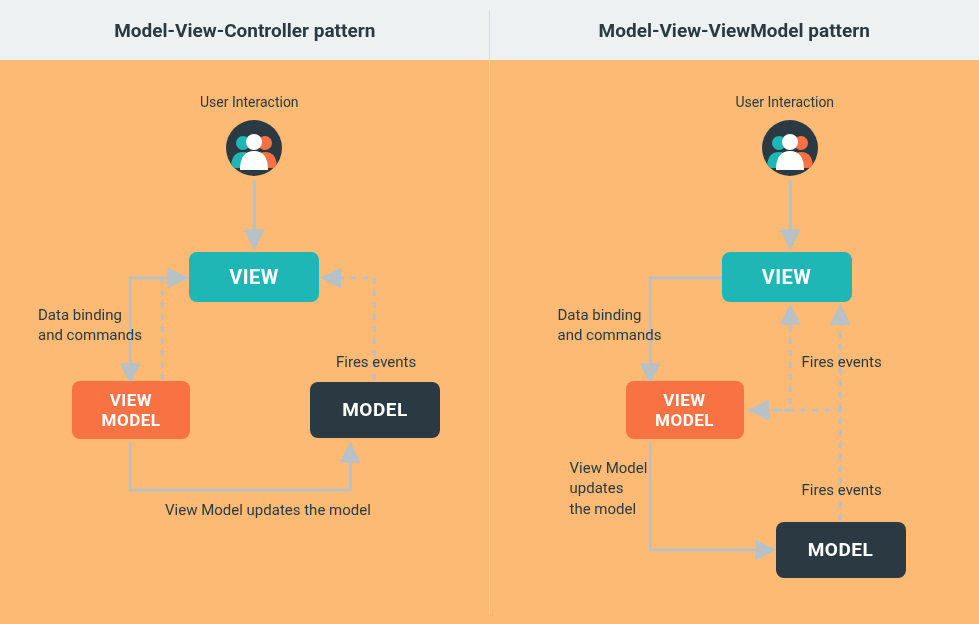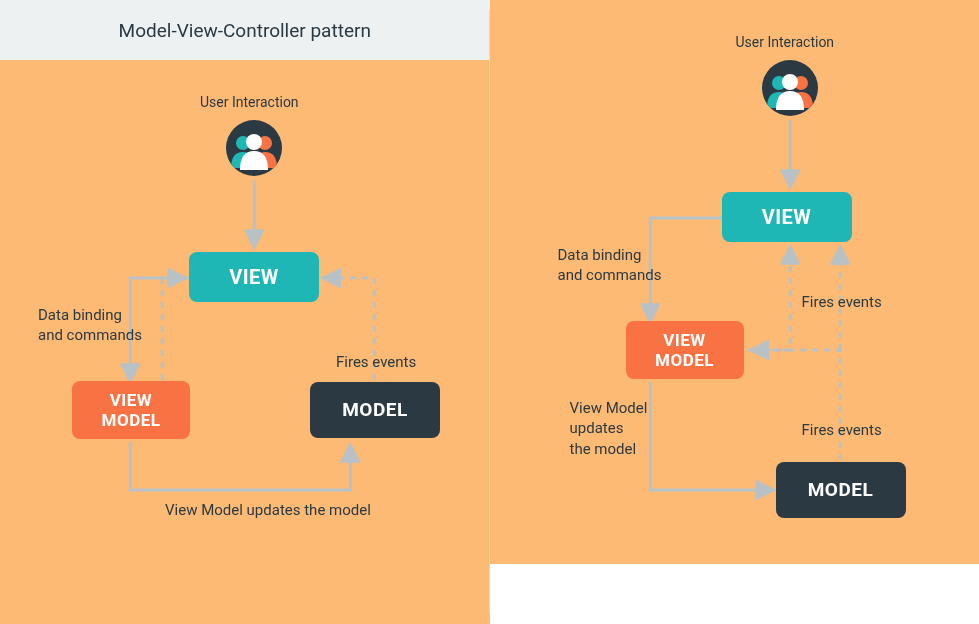--- a/index.html
+++ b/index.html
@@ -28,21 +28,21 @@
     background: #d8dde0;
   }
   .header {
     height: 60px;
     background: #eef1f2;
     display: flex;
     align-items: center;
     justify-content: center;
     font-size: 19px;
     color: #2b3a42;
-    font-weight: 400;
+    font-weight: 700;
   }
   .diagram {
     position: relative;
     width: 100%;
     height: calc(100% - 60px);
     background: #fdba74;
   }
   .box {
     position: absolute;
     display: flex;
@@ -135,20 +135,21 @@
 
       <span class="caption" style="left:38px; top:245px; white-space:pre;">Data binding
 and commands</span>
       <span class="caption" style="left:336px; top:292px;">Fires events</span>
       <span class="caption" style="left:165px; top:440px;">View Model updates the model</span>
     </div>
     <div class="panel-divider"></div>
   </div>
 
   <div class="panel">
+    <div class="header">Model-View-ViewModel pattern</div>
     <div class="diagram">
 
       <svg class="edges" viewBox="0 0 489 564">
         <defs>
           <marker id="arrR" viewBox="0 0 10 10" refX="8" refY="5" markerWidth="7" markerHeight="7" orient="auto-start-reverse">
             <path d="M0 0 L10 5 L0 10 z" fill="#b7c1c6"></path>
           </marker>
         </defs>
 
         <line x1="300" y1="120" x2="300" y2="186" stroke="#b7c1c6" stroke-width="3" marker-end="url(#arrR)"></line>

